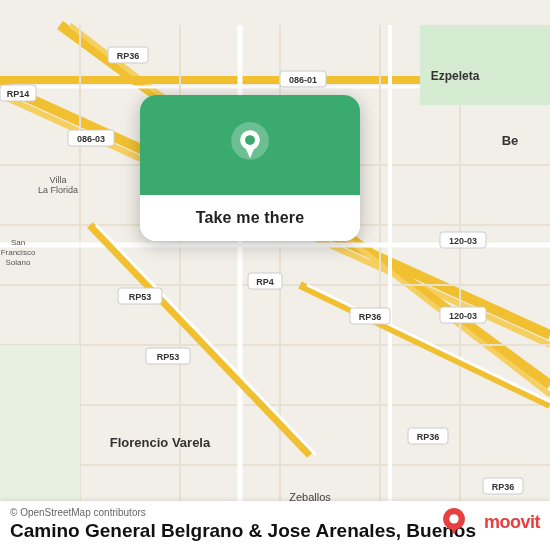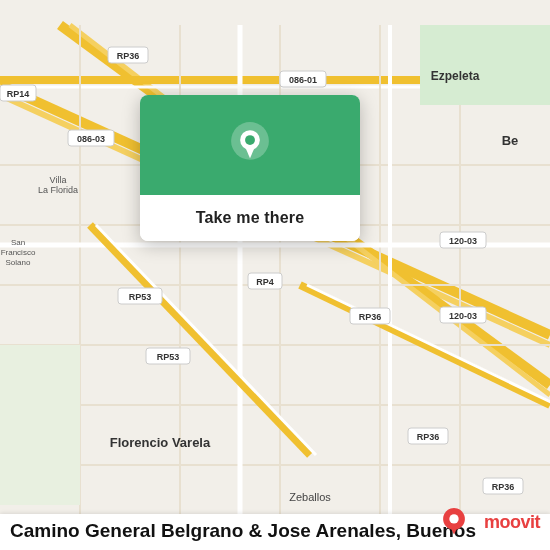--- a/index.html
+++ b/index.html
@@ -21,21 +21,21 @@
       width: 100%; height: 100%;
     }
 
     
     #popup-card {
       position: absolute;
       top: 95px;
       left: 140px;
       width: 220px;
       background: #fff;
-      border-radius: 8px;
+      border-radius: 16px;
       box-shadow: 0 4px 18px rgba(0,0,0,0.25);
       display: flex;
       flex-direction: column;
       align-items: center;
       overflow: hidden;
     }
 
     #popup-green-area {
       background-color: #3aaa6e;
       width: 100%;
@@ -213,20 +213,21 @@
         <ellipse cx="23" cy="23" rx="23" ry="23" fill="rgba(255,255,255,0.25)"></ellipse>
         <circle cx="23" cy="22" r="12" fill="white"></circle>
         <circle cx="23" cy="22" r="6" fill="#3aaa6e"></circle>
         <polygon points="23,44 16,28 30,28" fill="white"></polygon>
       </svg>
     </div>
     <button id="popup-button">Take me there</button>
   </div>
 
   <div id="bottom-bar">
+    <span id="attribution">© OpenStreetMap contributors</span>
     <span id="location-name">Camino General Belgrano &amp; Jose Arenales, Buenos</span>
 
     <div id="moovit-logo">
 
       <svg id="moovit-icon" viewBox="0 0 28 36" xmlns="http://www.w3.org/2000/svg">
         <ellipse cx="14" cy="14" rx="14" ry="14" fill="#e84040"></ellipse>
         <circle cx="14" cy="14" r="6" fill="white"></circle>
         <polygon points="14,34 8,22 20,22" fill="#e84040"></polygon>
       </svg>
       <span id="moovit-text">moovit</span>

